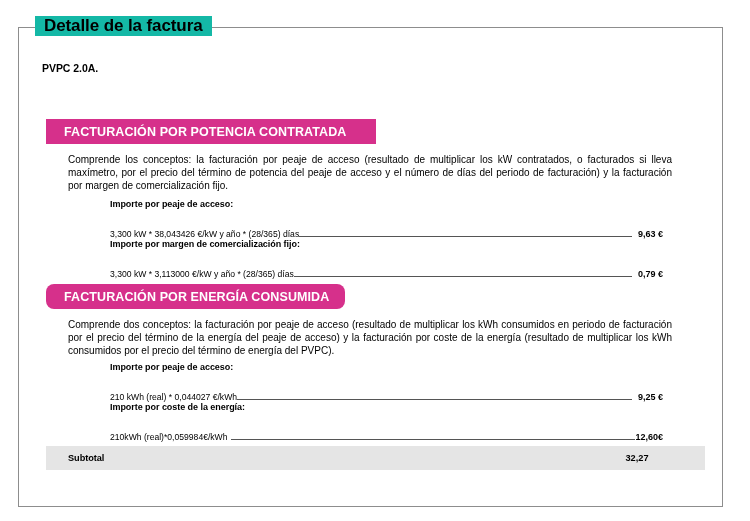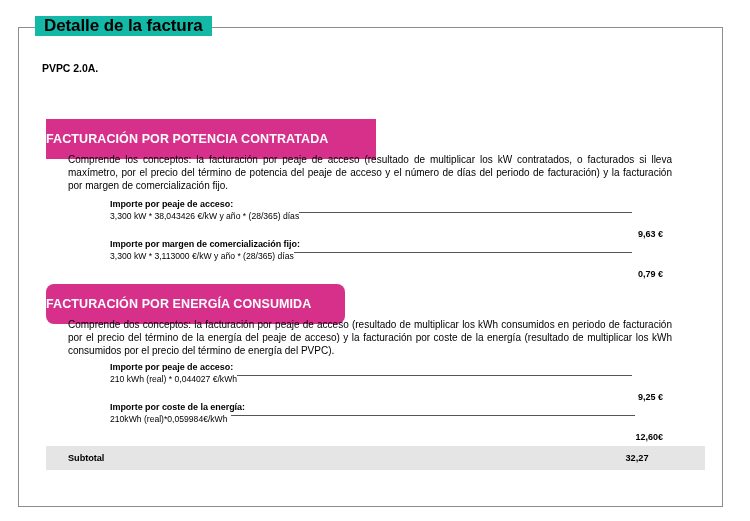--- a/index.html
+++ b/index.html
@@ -59,25 +59,26 @@
     top: 62px;
     font-size: 10.5px;
     font-weight: bold;
     letter-spacing: -0.05px;
   }
 
   
   .section-bar {
     position: absolute;
     left: 46px;
-    height: 40px;
+    height: 25px;
     background: #d6308b;
     display: flex;
     align-items: center;
     box-sizing: border-box;
+    padding-left: 18px;
   }
   .section-bar .bar-text {
     color: #ffffff;
     font-size: 12.5px;
     font-weight: bold;
     letter-spacing: 0.1px;
     white-space: nowrap;
   }
   .section-bar.bar-1 { top: 119px; width: 330px; }
   .section-bar.bar-2 { top: 284px; width: 299px; border-radius: 8px; }
@@ -103,21 +104,21 @@
   }
   .item-label {
     font-size: 9px;
     font-weight: bold;
     letter-spacing: -0.05px;
     margin-bottom: 2px;
     white-space: nowrap;
   }
   .item-row {
     display: flex;
-    align-items: flex-start;
+    align-items: flex-end;
     width: 100%;
   }
   .item-detail {
     font-size: 8.6px;
     white-space: nowrap;
     flex: 0 0 auto;
   }
   .item-leader {
     flex: 1 1 auto;
     border-bottom: 1px solid #555555;

